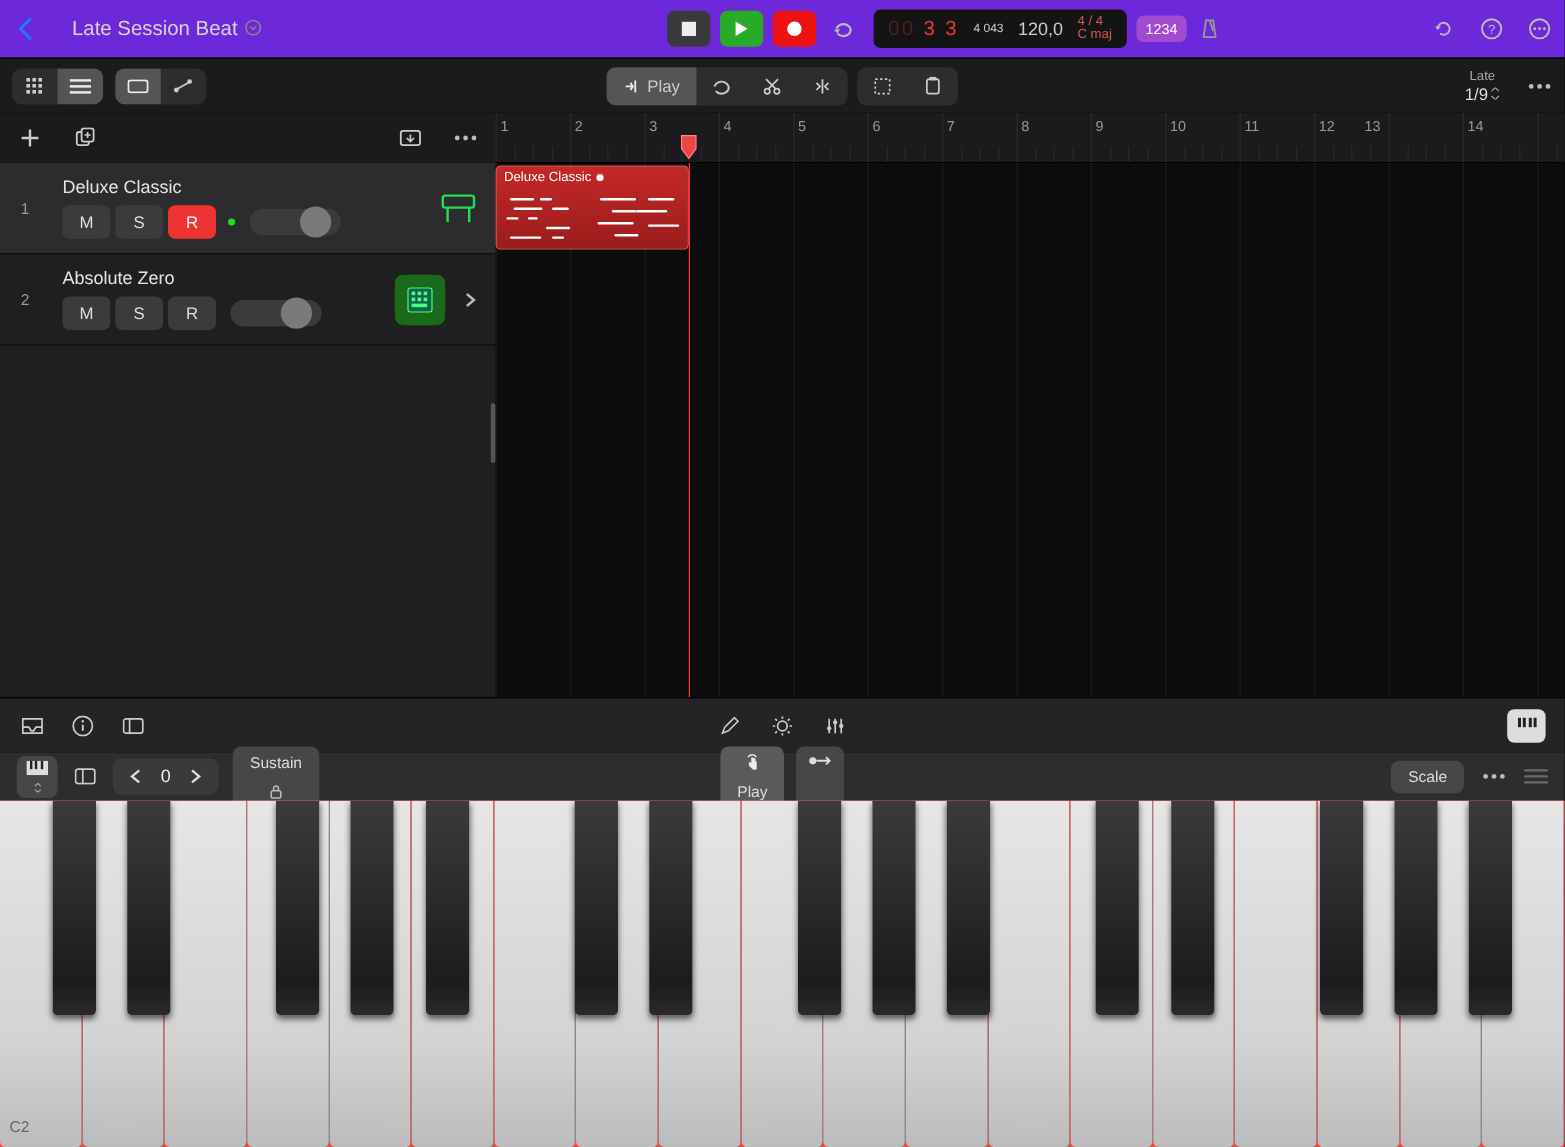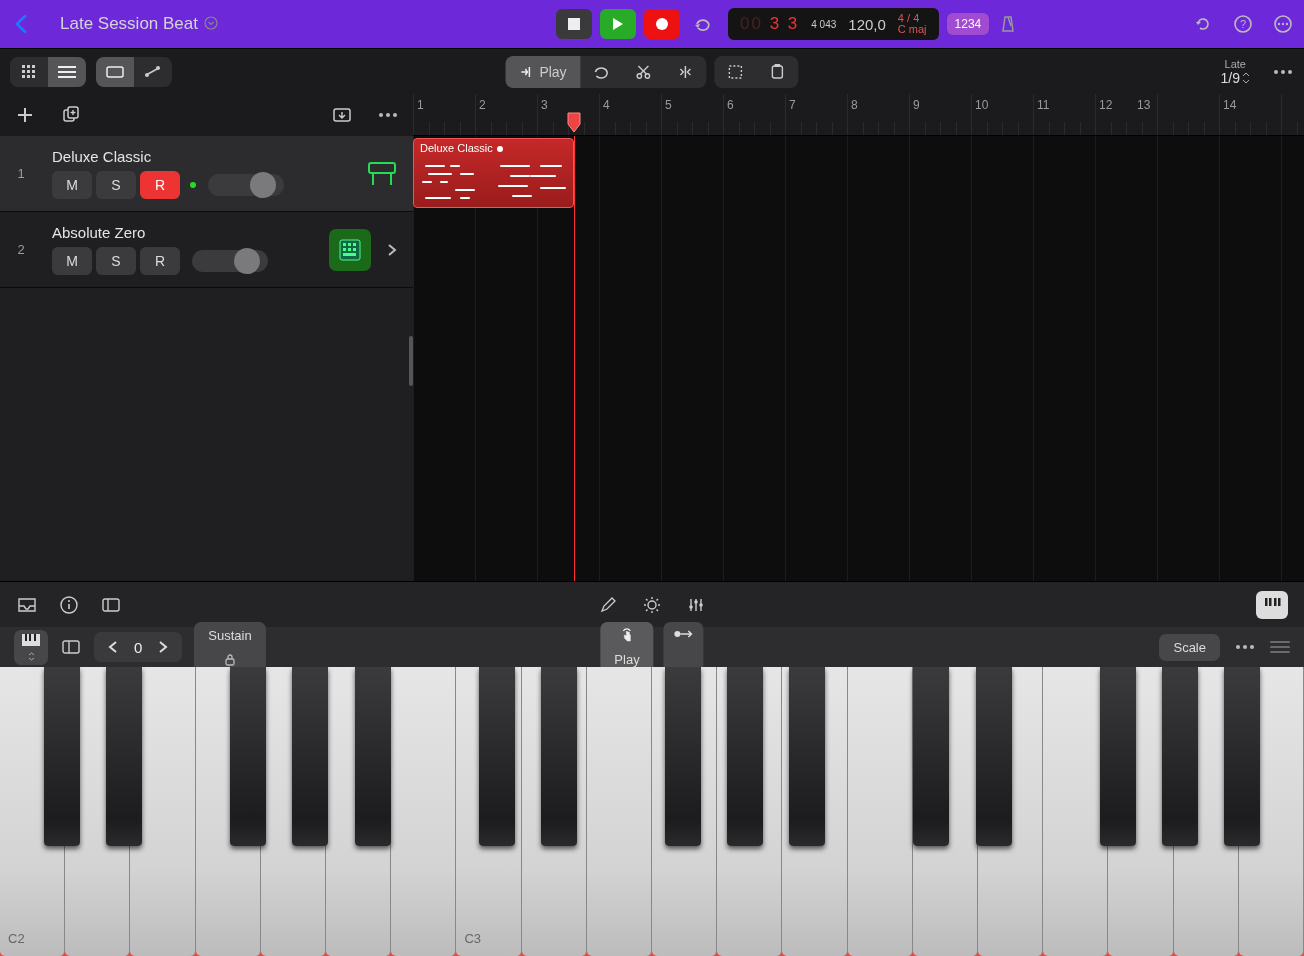--- a/index.html
+++ b/index.html
@@ -638,23 +638,20 @@
   <div class="whitekeys" id="wkeys">
       <div class="wkey">
         <div class="lbl">C2</div>
       </div>
       <div class="wkey"></div>
       <div class="wkey"></div>
       <div class="wkey"></div>
       <div class="wkey"></div>
       <div class="wkey"></div>
       <div class="wkey"></div>
-      <div class="wkey">
-        <div class="lbl">C3</div>
-      </div>
       <div class="wkey"></div>
       <div class="wkey"></div>
       <div class="wkey"></div>
       <div class="wkey"></div>
       <div class="wkey"></div>
       <div class="wkey"></div>
       <div class="wkey"></div>
       <div class="wkey"></div>
       <div class="wkey"></div>
       <div class="wkey"></div>

